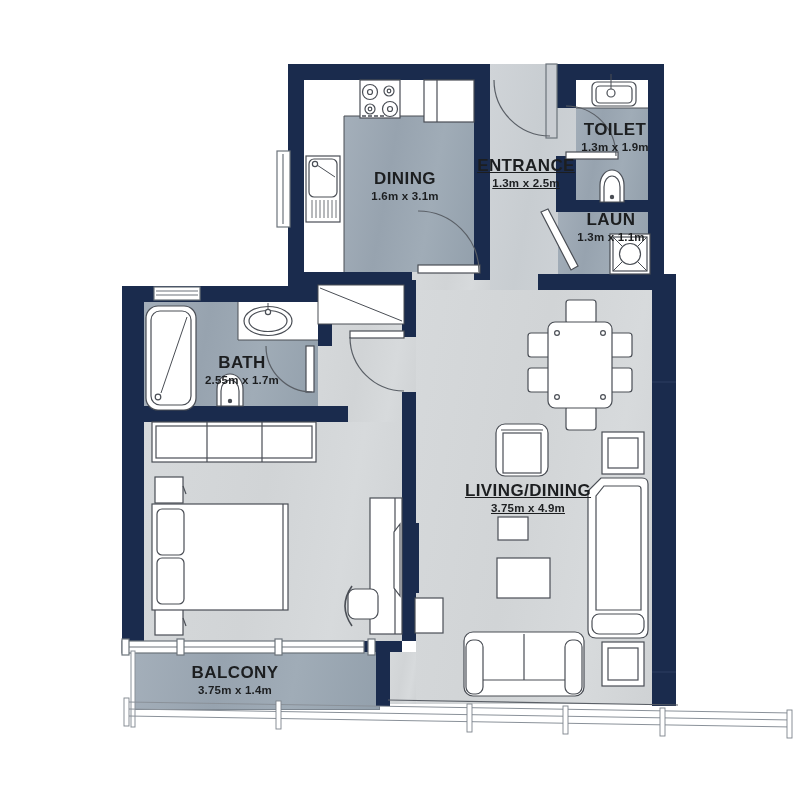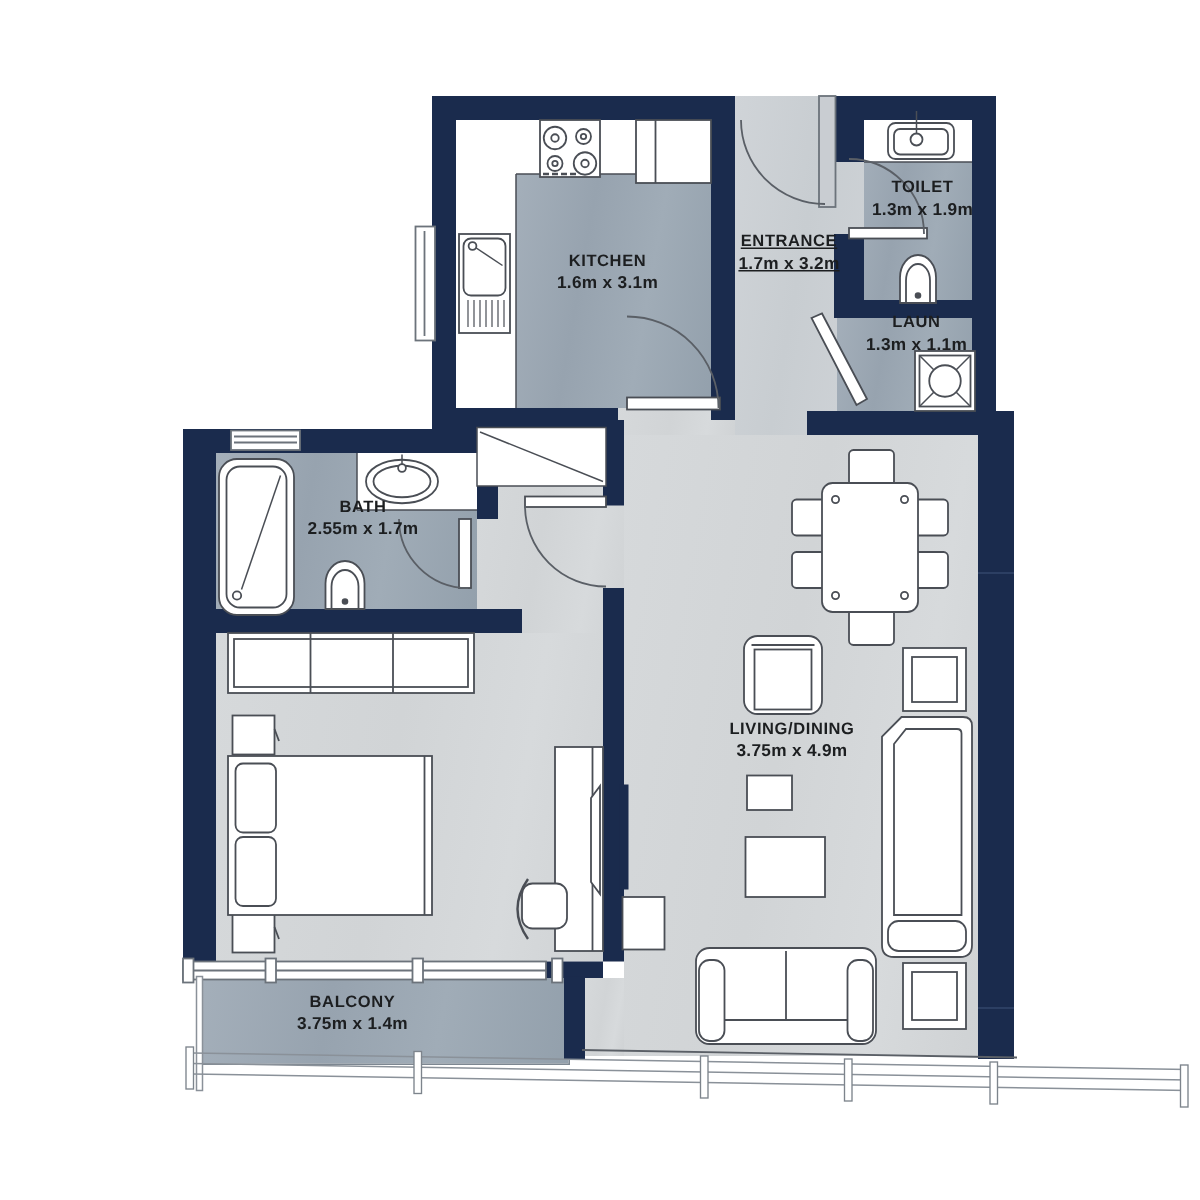--- a/index.html
+++ b/index.html
@@ -8,21 +8,21 @@
   .floor,.wall{position:absolute;}
   .wall{background:#1a2b4d;z-index:2;}
   .floor{z-index:1;}
   .tile{background:linear-gradient(100deg,#a4afba 0%,#97a3af 35%,#a0acb7 65%,#93a0ac 100%);}
   .wood{background:linear-gradient(100deg,#d6d9db 0%,#d1d4d6 45%,#d7dadc 75%,#cfd2d4 100%);}
   .ent{background:linear-gradient(100deg,#d0d4d8 0%,#c8cdd1 50%,#cfd3d7 100%);}
   .white{background:#ffffff;}
   svg#overlay{position:absolute;left:0;top:0;z-index:3;}
   .room-label{position:absolute;transform:translateX(-50%);text-align:center;z-index:4;
               color:#1c1e20;white-space:nowrap;line-height:1.25;}
-  .room-name{font-size:11px;font-weight:700;letter-spacing:.4px;}
+  .room-name{font-size:17px;font-weight:700;letter-spacing:.4px;}
   .room-dims{font-size:11.5px;font-weight:700;letter-spacing:.2px;}
 </style>
 </head>
 <body>
 
 <div id="canvas">
 
   <div class="floor white" style="left:304px;top:80px;width:170px;height:192px;"></div>
   <div class="floor tile" style="left:344px;top:116px;width:130px;height:156px;"></div>
   <div class="floor ent" style="left:490px;top:64px;width:86px;height:226px;"></div>
@@ -261,40 +261,40 @@
         <rect x="563" y="706" width="5" height="28" fill="#fff"></rect>
         <rect x="660" y="708" width="5" height="28" fill="#fff"></rect>
         <rect x="787" y="710" width="5" height="28" fill="#fff"></rect>
       </g>
 
       <path d="M652 382 H676 M652 672 H676" stroke="#2c3f63"></path>
     </g>
   </svg>
 
   <div class="room-label" style="left:405px;top:168px;">
-    <div class="room-name">KITCHEN</div>
+    <div class="room-name">DINING</div>
     <div class="room-dims">1.6m x 3.1m</div>
   </div>
   <div class="room-label" style="left:526px;top:155px;text-decoration:underline;">
     <div class="room-name">ENTRANCE</div>
-    <div class="room-dims">1.7m x 3.2m</div>
+    <div class="room-dims">1.3m x 2.5m</div>
   </div>
   <div class="room-label" style="left:615px;top:119px;">
     <div class="room-name">TOILET</div>
     <div class="room-dims">1.3m x 1.9m</div>
   </div>
   <div class="room-label" style="left:611px;top:209px;">
     <div class="room-name">LAUN</div>
     <div class="room-dims">1.3m x 1.1m</div>
   </div>
-  <div class="room-label" style="left:242px;top:332px;">
+  <div class="room-label" style="left:242px;top:352px;">
     <div class="room-name">BATH</div>
     <div class="room-dims">2.55m x 1.7m</div>
   </div>
-  <div class="room-label" style="left:528px;top:480px;">
+  <div class="room-label" style="left:528px;top:480px;text-decoration:underline;">
     <div class="room-name">LIVING/DINING</div>
     <div class="room-dims">3.75m x 4.9m</div>
   </div>
   <div class="room-label" style="left:235px;top:662px;">
     <div class="room-name">BALCONY</div>
     <div class="room-dims">3.75m x 1.4m</div>
   </div>
 
 </div>
 

